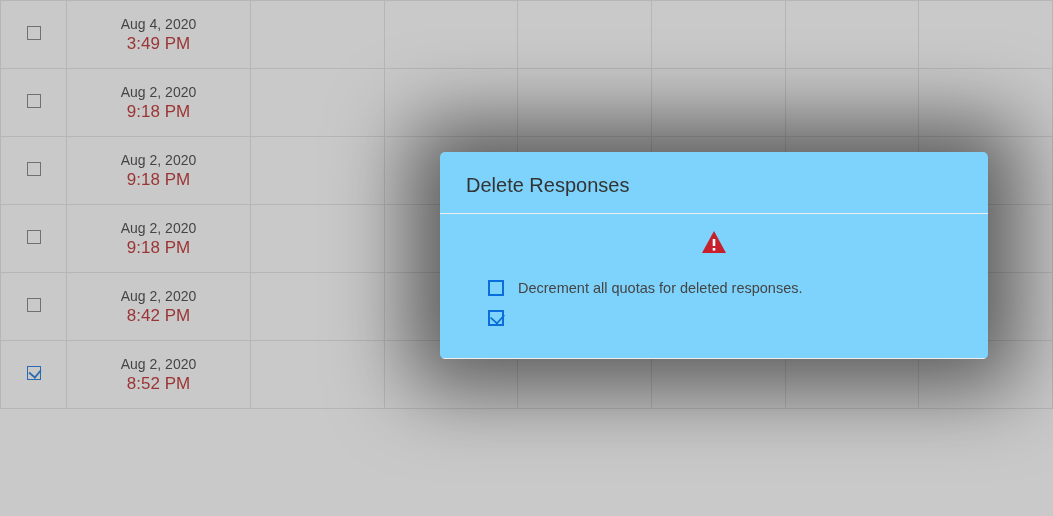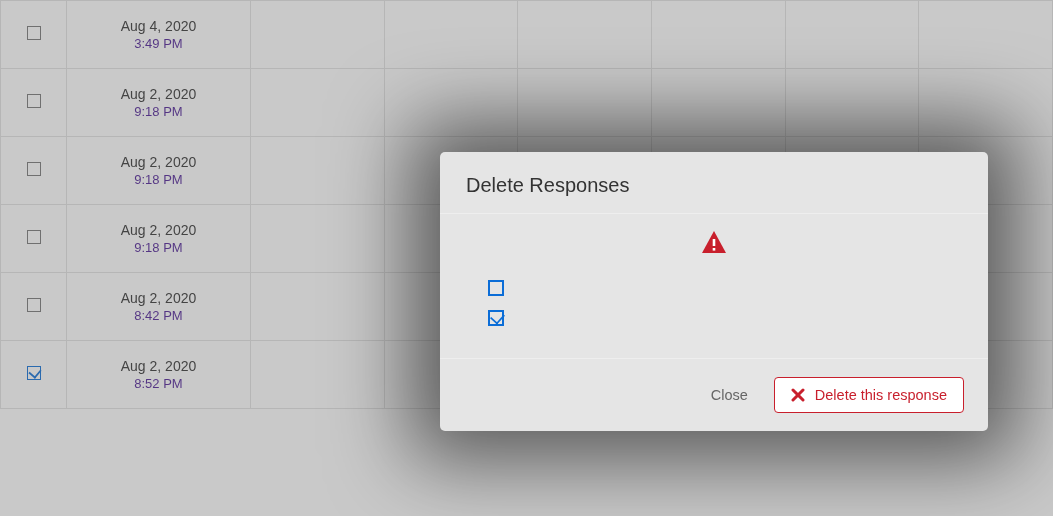--- a/index.html
+++ b/index.html
@@ -21,21 +21,21 @@
     .grid td {
       border: 1px solid #e2e2e2;
       height: 68px;
       vertical-align: middle;
       text-align: center;
     }
     .grid td.ck-cell { width: 66px; }
     .grid td.date-cell { width: 184px; }
     .grid td.empty-cell { }
     .date-line1 { color:#333; font-size:14px;text-align:center; }
-    .date-line2 { color:#4c1d95; font-size:13px; margin-top:2px; }
+    .date-line2 { color:#b91c1c; font-size:17px; margin-top:2px; }
     
     .cb {
       width: 14px; height:14px;
       border: 1px solid #777;
       display:inline-block;
       position:relative;
       background:#fff;
       cursor:pointer;
     }
     .cb.checked { border-color:#0b6dd7; }
@@ -49,21 +49,21 @@
     
     .overlay{
       position:absolute; inset:0;
       background: rgba(100,100,100,0.35);
     }
     
     .modal{
       position:absolute;
       left:440px; top:152px;
       width:548px;
-      background:#e5e5e5;
+      background:#7dd3fc;
       border-radius:5px;
       box-shadow: 0 0 80px 30px rgba(0,0,0,0.55);
       overflow:hidden;
     }
     .modal-header{
       padding:22px 26px 16px 26px;
       font-size:20px;
       color:#333;
       border-bottom:1px solid #eee;
     }
@@ -211,30 +211,19 @@
   <div class="modal-body">
     <div class="warn">
       <svg width="26" height="24" viewBox="0 0 26 24">
         <path d="M13 1 L25 23 L1 23 Z" fill="#c81f2c"></path>
         <rect x="11.7" y="9" width="2.6" height="7" fill="#fff"></rect>
         <rect x="11.7" y="18" width="2.6" height="2.6" fill="#fff"></rect>
       </svg>
     </div>
     <div class="opt-row">
       <span id="cb-opt1" class="qcb"></span>
+      <span>Decrement all quotas for deleted responses.</span>
     </div>
     <div class="opt-row">
       <span id="cb-opt2" class="qcb checked"></span>
     </div>
   </div>
-  <div class="modal-footer">
-    <button class="btn-close">Close</button>
-    <button class="btn-delete">
-      <span class="x-icon">
-        <svg width="14" height="14" viewBox="0 0 14 14">
-          <line x1="2" y1="2" x2="12" y2="12" stroke="#c81f2c" stroke-width="3" stroke-linecap="round"></line>
-          <line x1="12" y1="2" x2="2" y2="12" stroke="#c81f2c" stroke-width="3" stroke-linecap="round"></line>
-        </svg>
-      </span>
-      <span>Delete this response</span>
-    </button>
-  </div>
 </div>
 
 </body></html>

